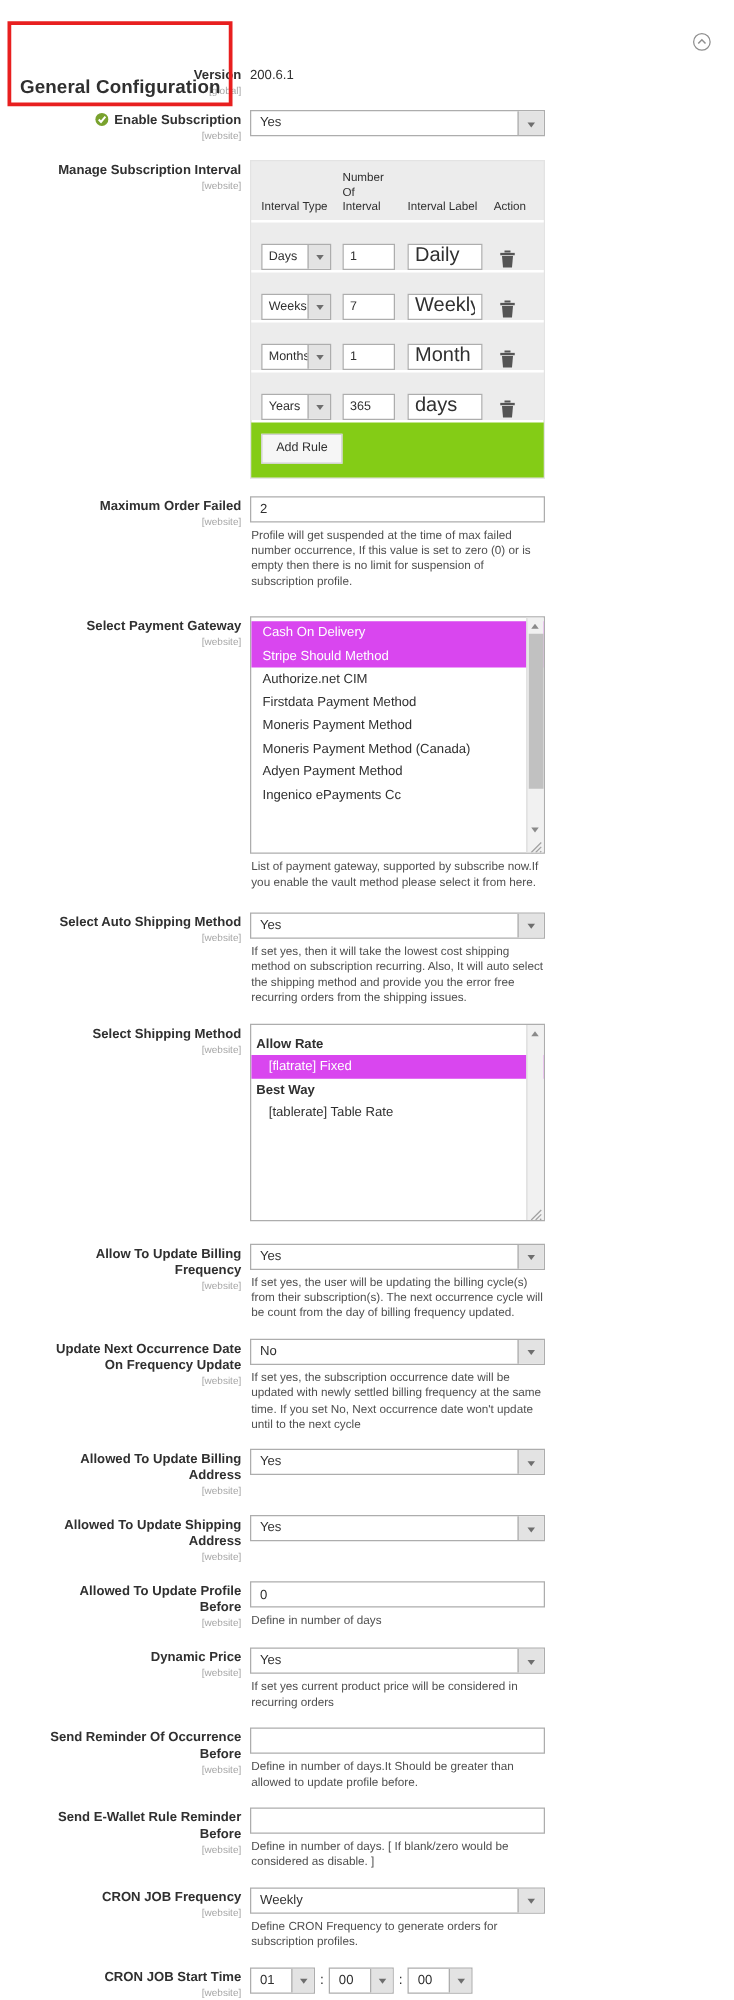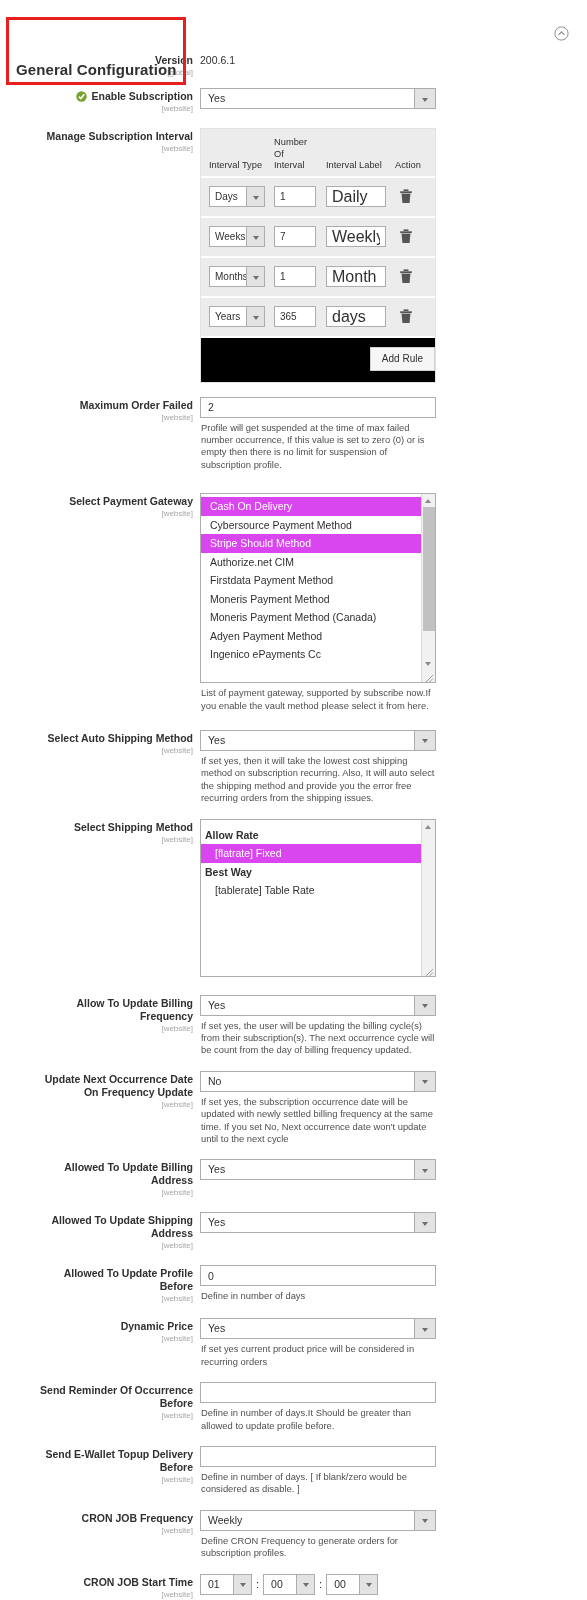--- a/index.html
+++ b/index.html
@@ -160,21 +160,21 @@
     line-height: 11.5px;
   }
   .it-c1 { width: 73px; padding-left: 8px; }
   .it-c2 { width: 52px; }
   .it-c3 { width: 69px; }
   .it-c4 { width: 38px; }
   .it-head .it-c2 { align-self: flex-end; }
   .it-head .it-c1, .it-head .it-c3, .it-head .it-c4 { align-self: flex-end; }
   .it-row {
     display: flex;
-    align-items: center;
+    align-items: flex-end;
     height: 40px;
     border-top: 2px solid #fff;
     background: #ececec;
   }
   .it-row .it-c1,
   .it-row .it-c2,
   .it-row .it-c3,
   .it-row .it-c4 { display: flex; align-items: center; }
 
   .mini-select {
@@ -232,22 +232,21 @@
     outline: none;
   }
   .trash-btn {
     width: 16px; height: 16px;
     margin-left: 4px;
     cursor: pointer;
   }
   .it-foot {
     border-top: 2px solid #fff;
     padding: 9px 0 11px 8px;
-    background: #000000;
-    text-align: right;
+    background: #84cc16;
   }
   .add-rule-btn {
     display: inline-block;
     border: 1px solid #cfcfcf;
     background: #f6f6f6;
     font-family: "Liberation Sans", sans-serif;
     font-size: 10px;
     color: #303030;
     padding: 5px 11px 6px 11px;
     cursor: pointer;
@@ -553,21 +552,20 @@
 
 <div class="field">
   <div class="field-label">
     <span class="lbl-txt">Select Payment Gateway</span>
     <span class="scope">[website]</span>
   </div>
   <div class="field-control">
     <div class="listbox" style="height:190px;">
       <div class="lb-inner">
         <div class="lb-option selected">Cash On Delivery</div>
-        <div class="lb-option">Cybersource Payment Method</div>
         <div class="lb-option selected">Stripe Should Method</div>
         <div class="lb-option">Authorize.net CIM</div>
         <div class="lb-option">Firstdata Payment Method</div>
         <div class="lb-option">Moneris Payment Method</div>
         <div class="lb-option">Moneris Payment Method (Canada)</div>
         <div class="lb-option">Adyen Payment Method</div>
         <div class="lb-option">Ingenico ePayments Cc</div>
       </div>
       <div class="lb-scroll">
         <span class="arrow-up"></span>
@@ -732,21 +730,21 @@
   <div class="field-control">
     <input class="text-input" type="text" value="" style="">
     <div class="note">Define in number of days.It Should be greater than allowed to update profile before.</div>
   </div>
 </div>
 
 <div class="spacer-14"></div>
 
 <div class="field">
   <div class="field-label">
-    <span class="lbl-txt">Send E-Wallet Topup Delivery Before</span>
+    <span class="lbl-txt">Send E-Wallet Rule Reminder Before</span>
     <span class="scope">[website]</span>
   </div>
   <div class="field-control">
     <input class="text-input" type="text" value="" style="">
     <div class="note">Define in number of days. [ If blank/zero would be considered as disable. ]</div>
   </div>
 </div>
 
 <div class="spacer-14"></div>
 

